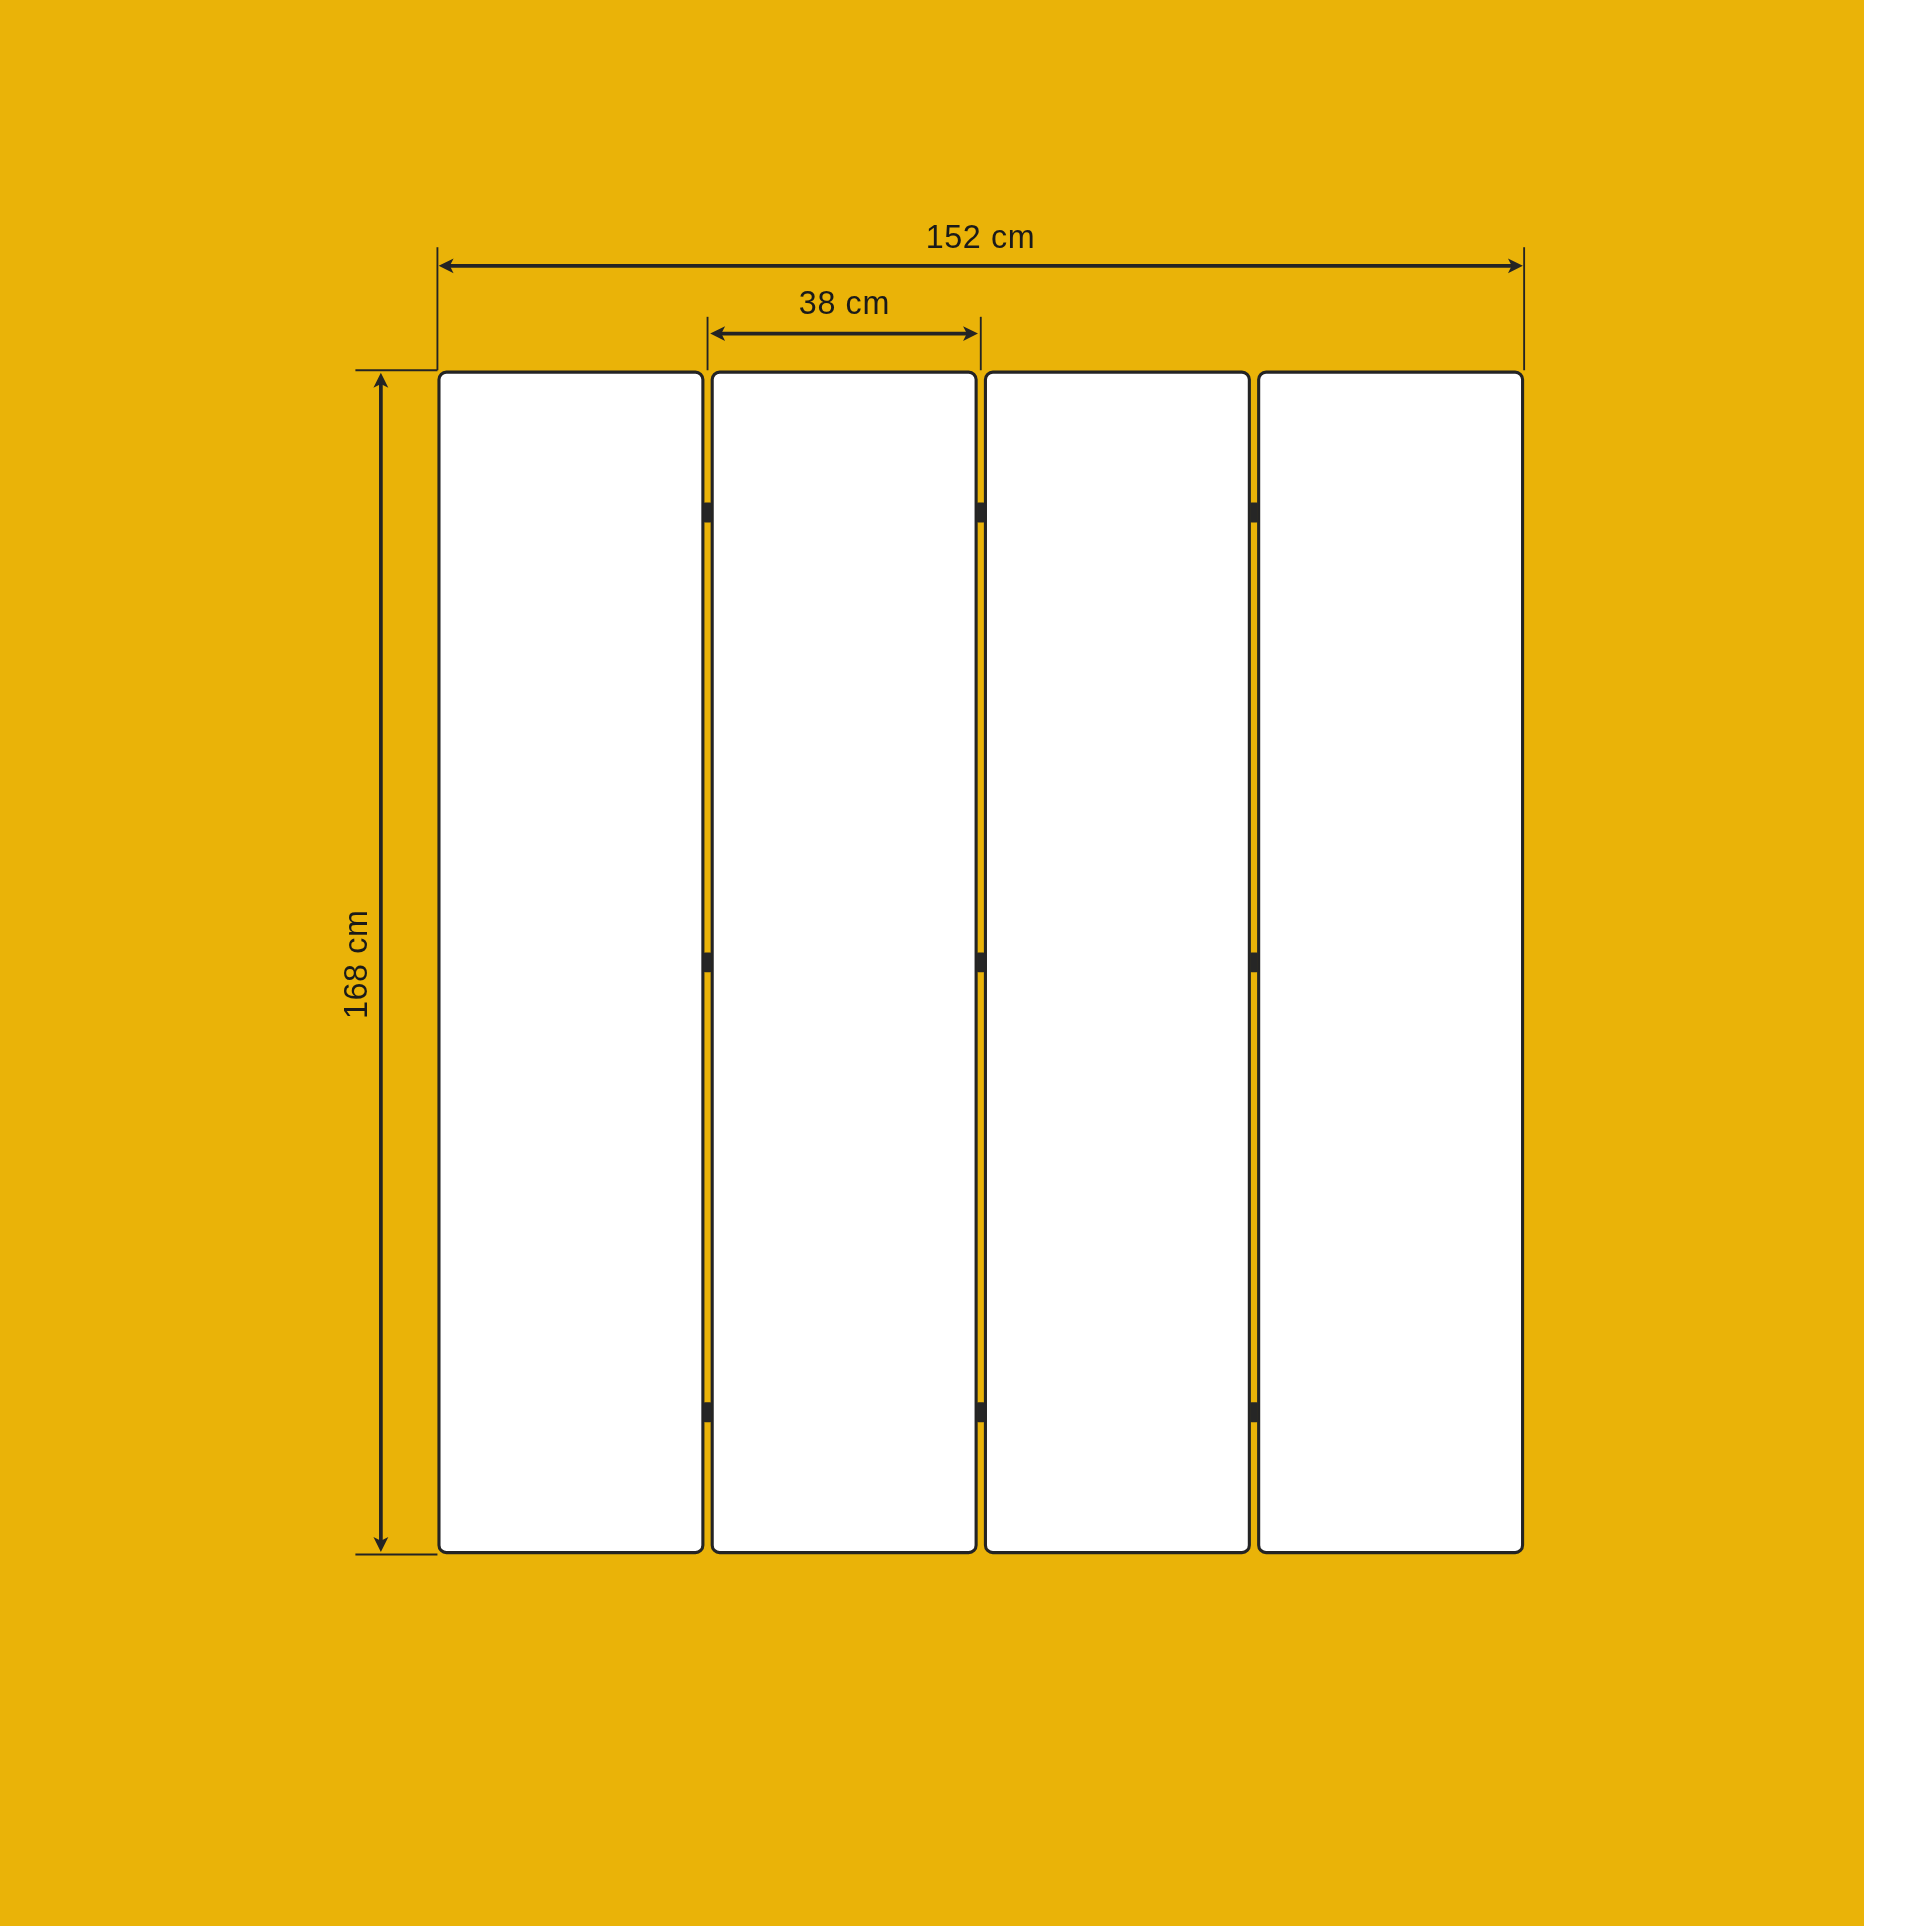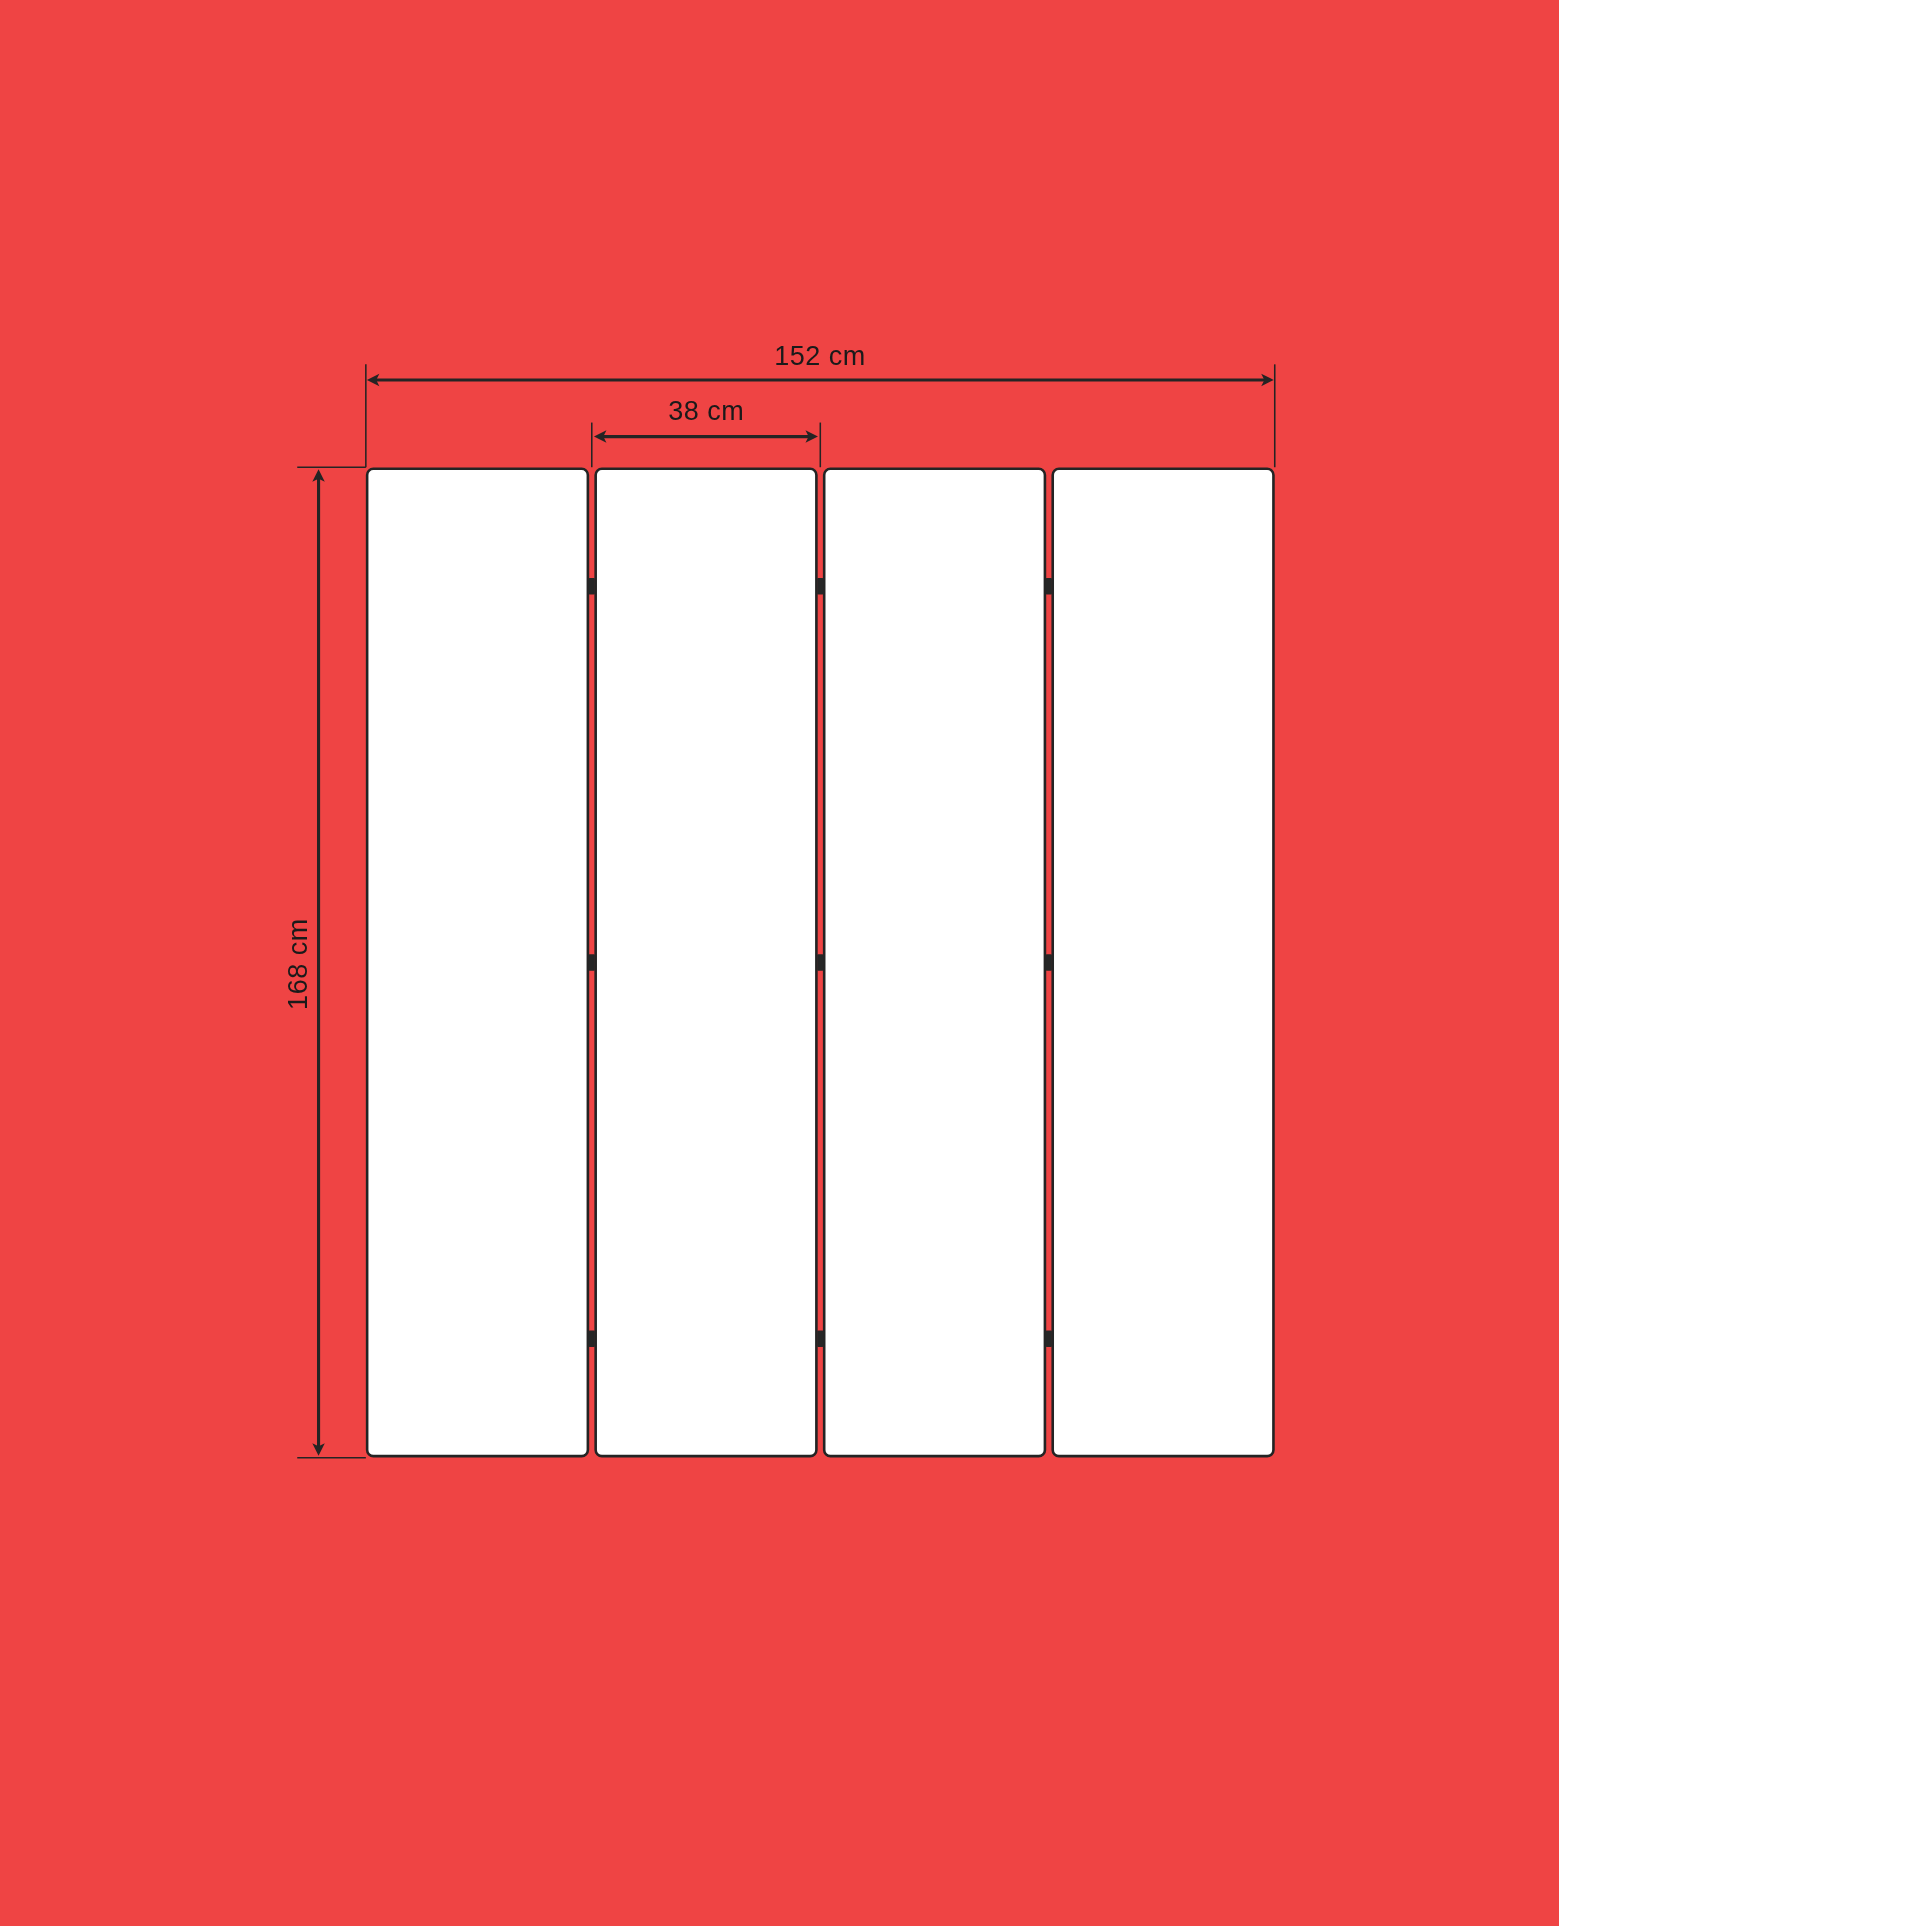--- a/index.html
+++ b/index.html
@@ -2,23 +2,23 @@
 <html style="font-size:10.3px"><head>
 <meta charset="utf-8">
 <style>
   html, body {
     margin: 0;
     padding: 0;
     background: #ffffff;
   }
   .canvas {
     position: relative;
-    width: 1559px;
+    width: 1864px;
     height: 1926px;
-    background: #ef4444;
+    background: #eab308;
     font-family: "Liberation Sans", "DejaVu Sans", sans-serif;
     text-align: center;
   }
   .canvas svg {
     position: absolute;
     inset: 0;
     width: 100%;
     height: 100%;
     display: block;
   }

